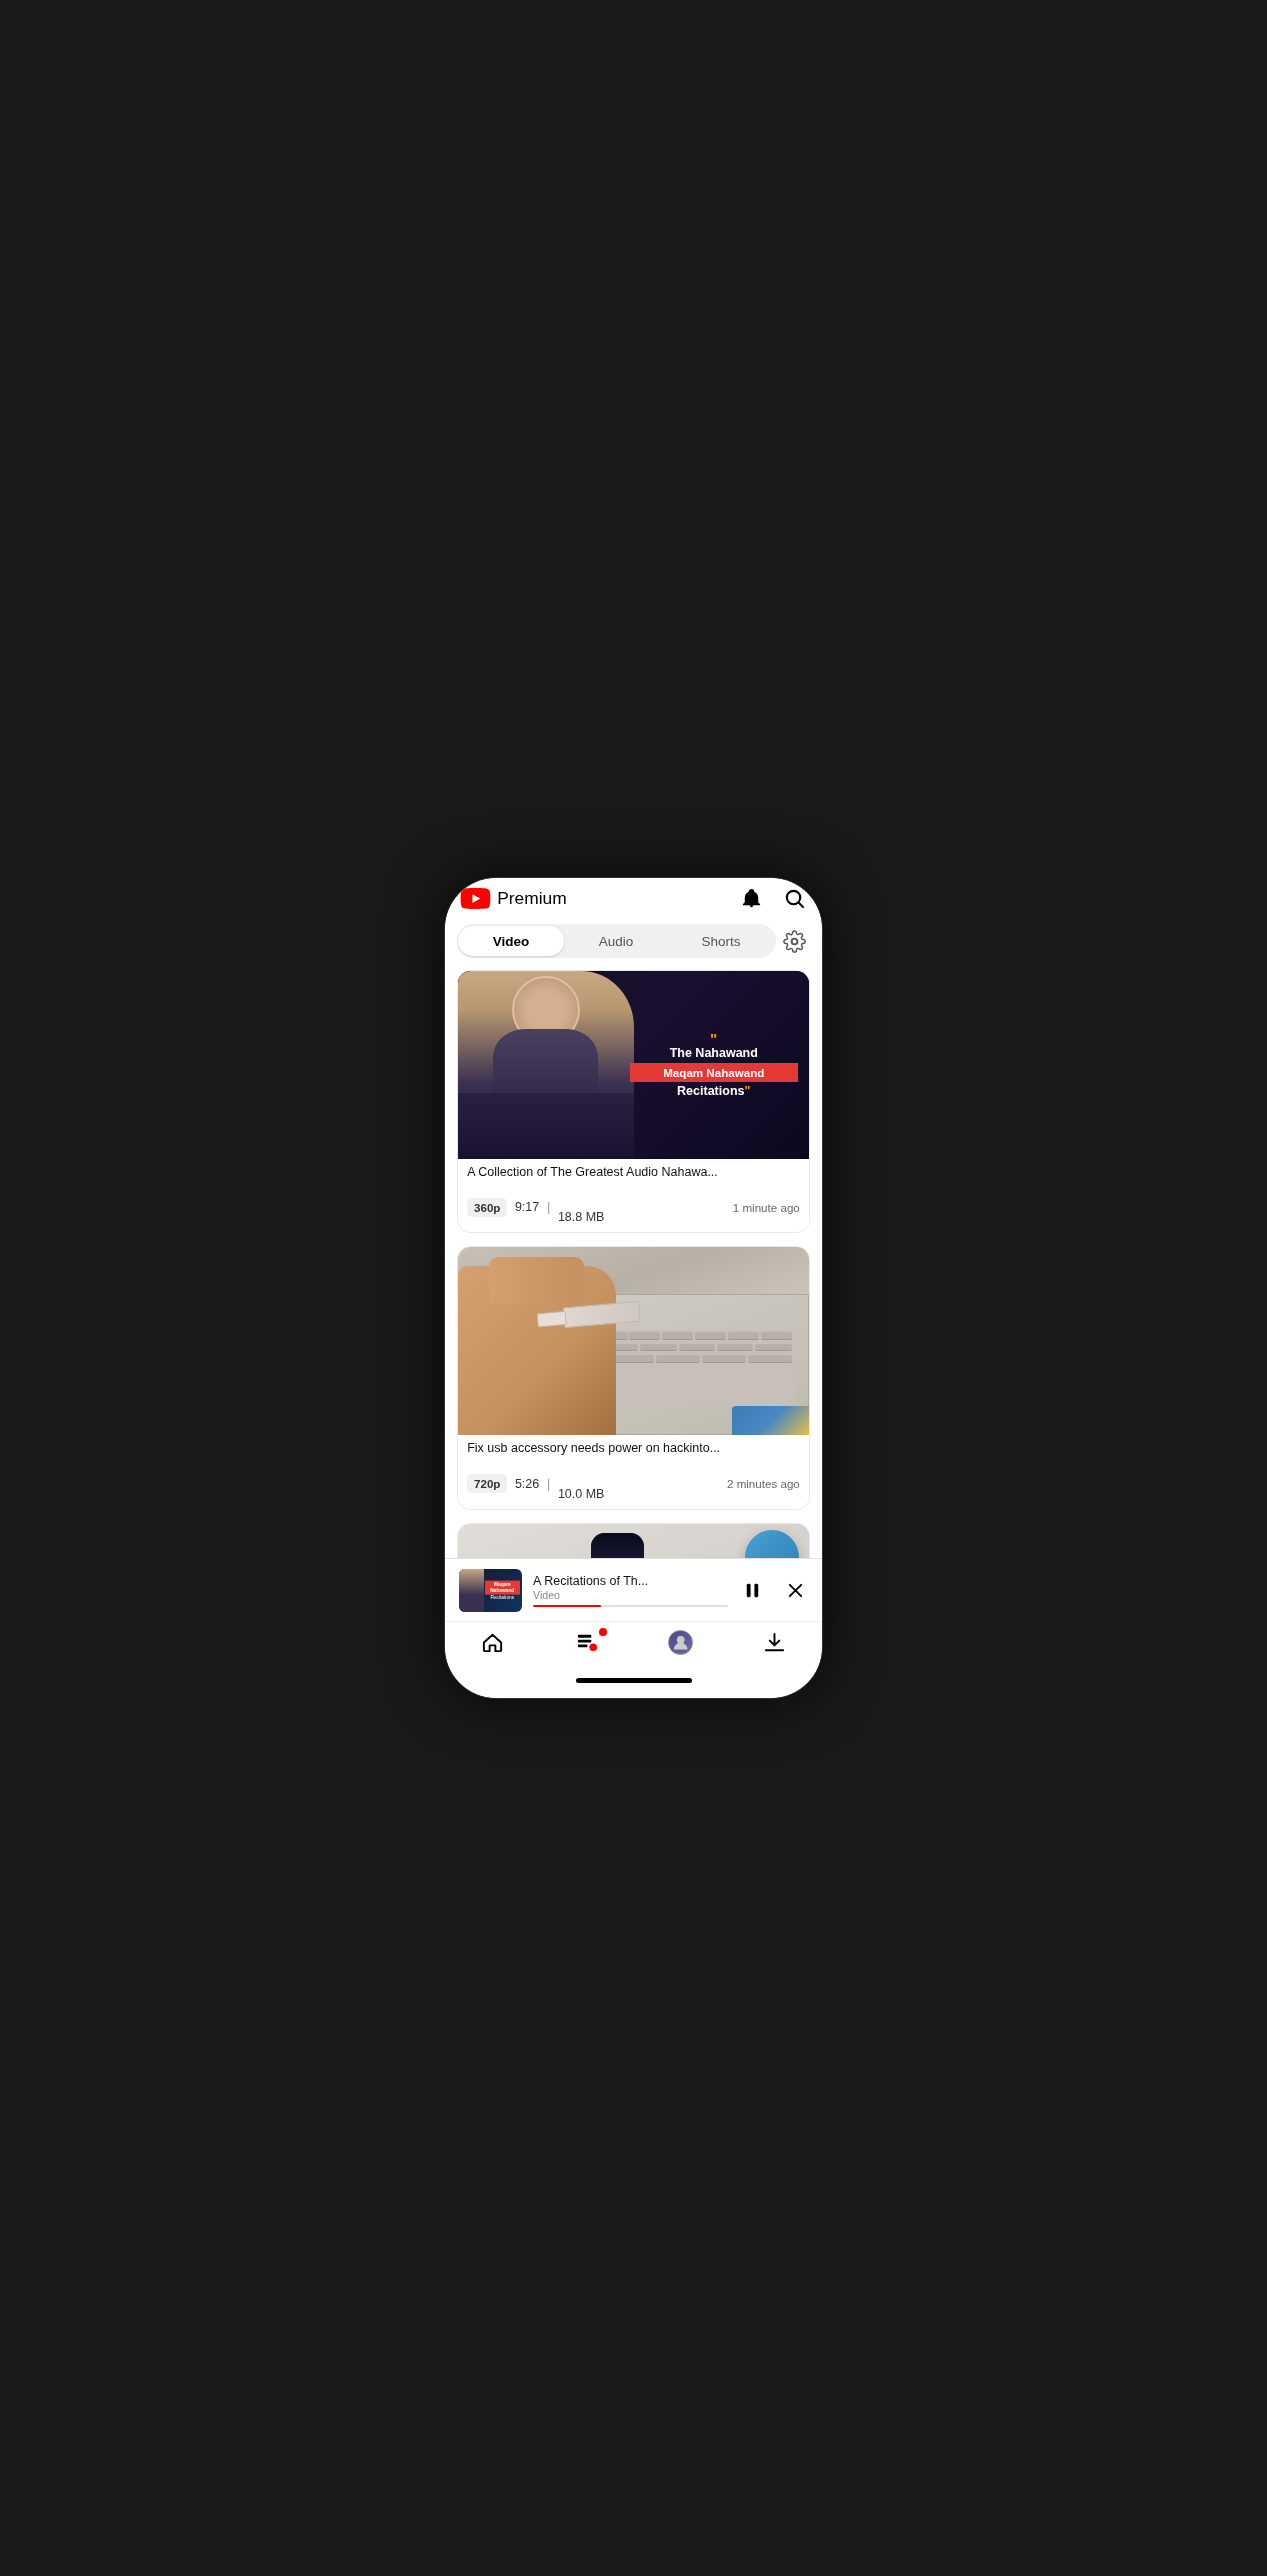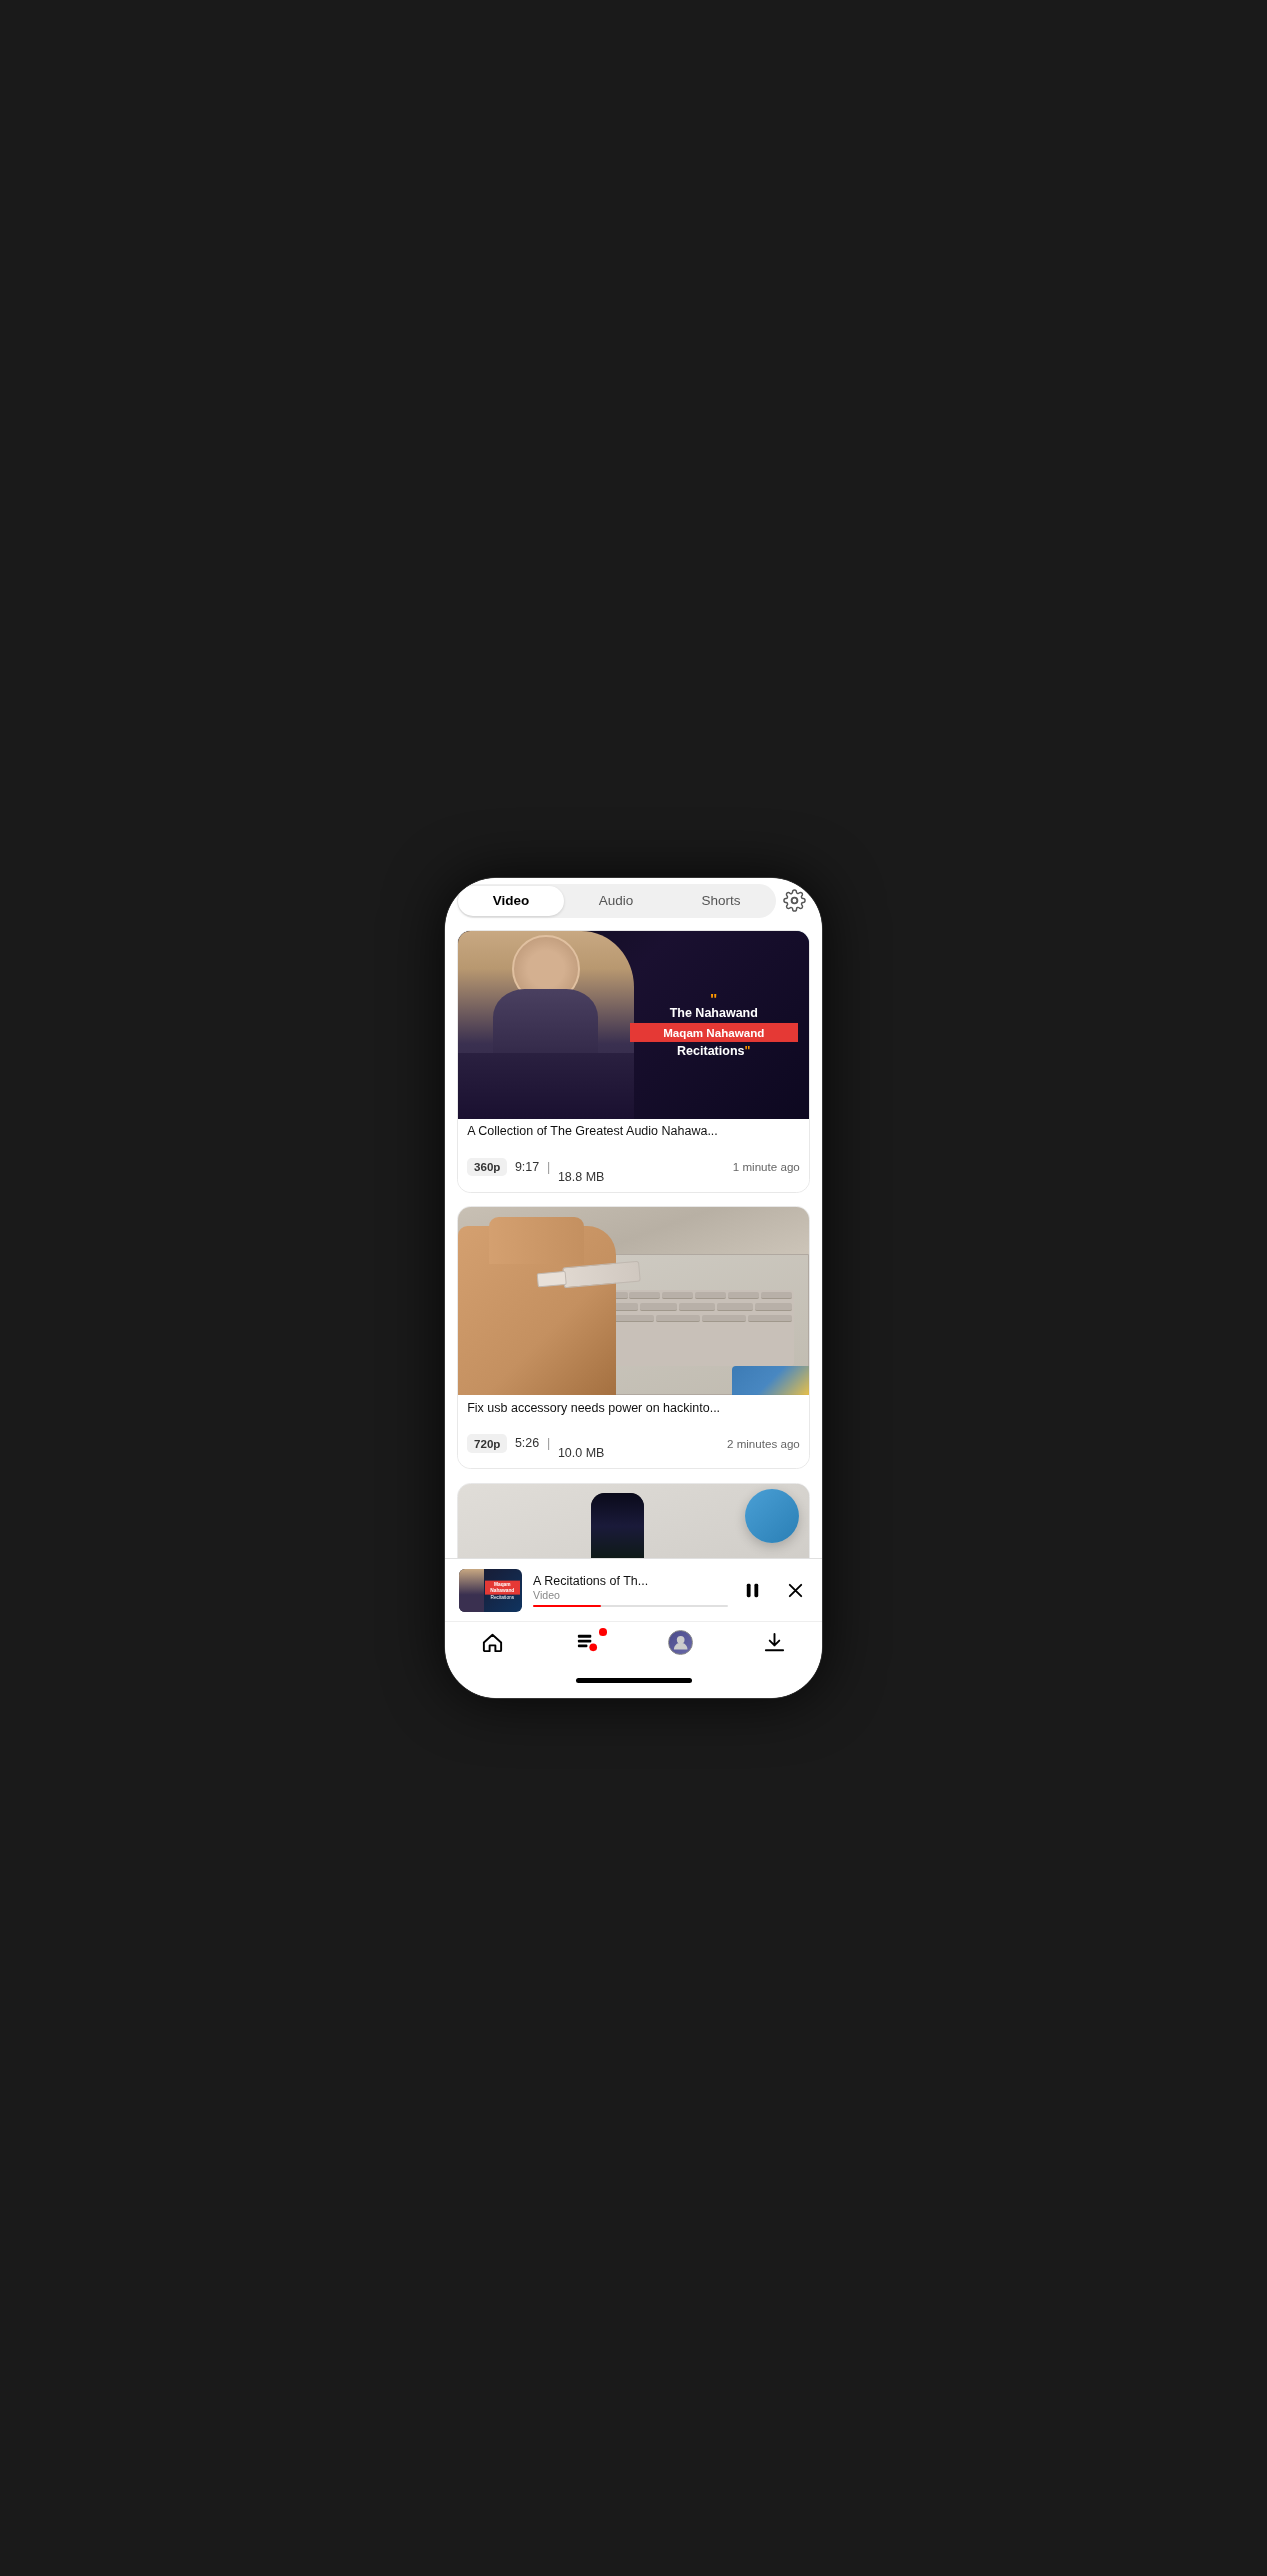--- a/index.html
+++ b/index.html
@@ -410,20 +410,43 @@
       border: 1px solid #c0b8b0;
     }
   </style>
 </head>
 <body>
 
 <div class="phone-frame">
   <div class="phone-screen">
 
 
+    <div class="app-header">
+      <div class="yt-logo">
+        <svg class="yt-icon" viewBox="0 0 68 48">
+          <path d="M66.5 7.7c-.8-2.9-3-5.2-5.9-6C55.8 0 34 0 34 0S12.2 0 7.4 1.6C4.6 2.4 2.3 4.7 1.5 7.7 0 12.6 0 24 0 24s0 11.4 1.5 16.3c.8 2.9 3 5.2 5.9 6C12.2 48 34 48 34 48s21.8 0 26.6-1.6c2.9-.8 5.1-3.1 5.9-6C68 35.4 68 24 68 24s0-11.4-1.5-16.3z" fill="#FF0000"></path>
+          <path d="M45 24L27 14v20" fill="#fff"></path>
+        </svg>
+        <span class="yt-premium-text">Premium</span>
+      </div>
+      <div class="header-icons">
+        <div class="header-icon">
+          <svg width="23" height="23" viewBox="0 0 24 24" fill="none">
+            <path d="M12 2C10.3 2 9 3.3 9 5v.3C6.6 6.2 5 8.4 5 11v5l-2 2v1h18v-1l-2-2v-5c0-2.6-1.6-4.8-4-5.7V5c0-1.7-1.3-3-3-3z" fill="#000"></path>
+            <path d="M10 19c0 1.1.9 2 2 2s2-.9 2-2h-4z" fill="#000"></path>
+          </svg>
+        </div>
+        <div class="header-icon">
+          <svg width="23" height="23" viewBox="0 0 24 24" fill="none">
+            <circle cx="11" cy="11" r="7" stroke="#000" stroke-width="2.2"></circle>
+            <path d="M16.5 16.5L21 21" stroke="#000" stroke-width="2.2" stroke-linecap="round"></path>
+          </svg>
+        </div>
+      </div>
+    </div>
 
     <div class="tab-bar">
       <div class="tab-segment">
         <button class="tab-btn active">Video</button>
         <button class="tab-btn">Audio</button>
         <button class="tab-btn">Shorts</button>
       </div>
       <div class="settings-tab-icon">
         <svg width="23" height="23" viewBox="0 0 24 24" fill="none">
           <circle cx="12" cy="12" r="3" stroke="#555" stroke-width="2"></circle>

